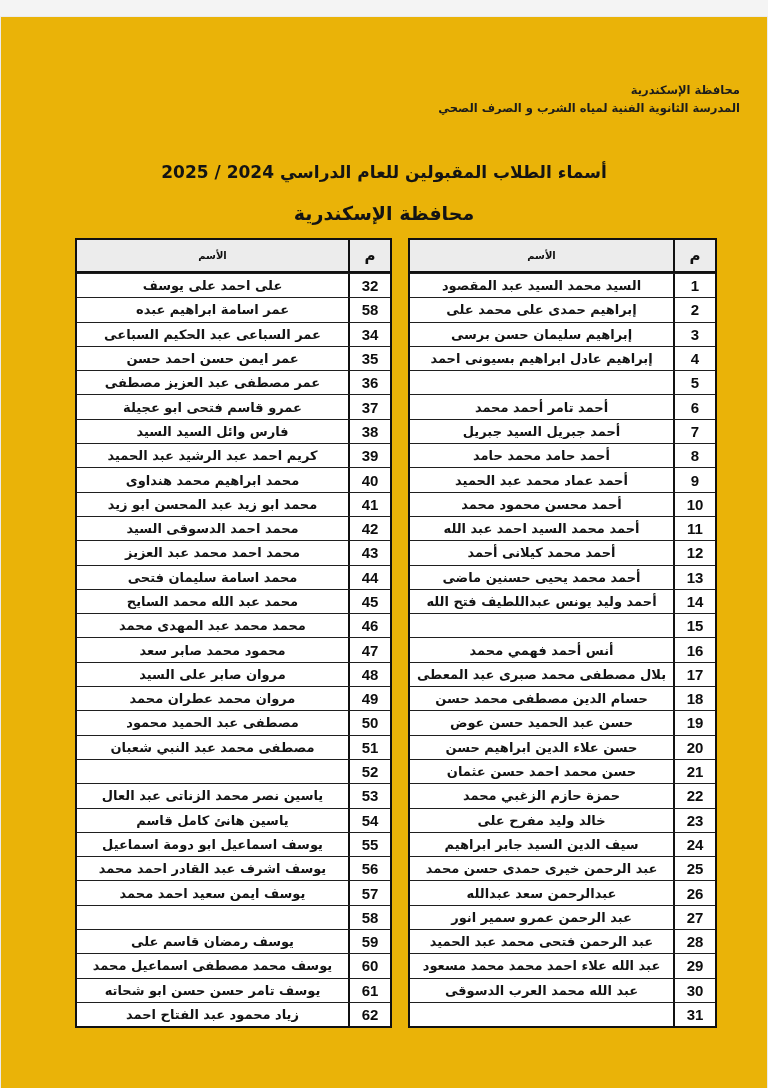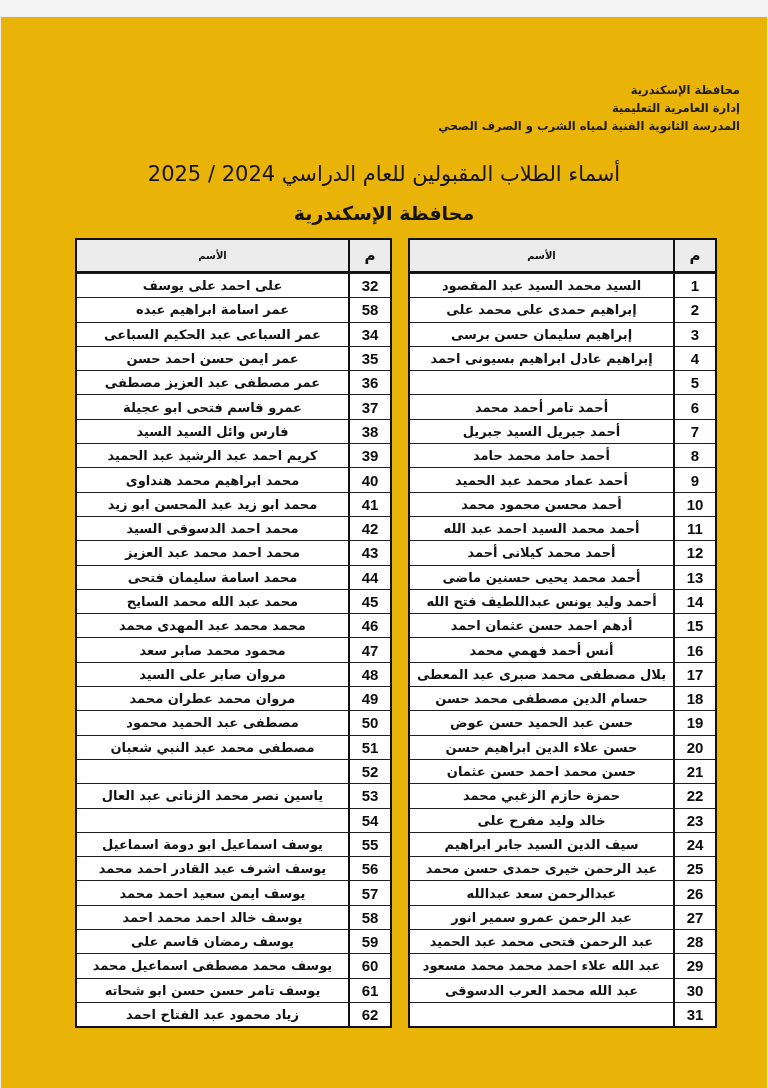--- a/index.html
+++ b/index.html
@@ -15,21 +15,21 @@
   }
   .letterhead{
     position:absolute;top:66px;right:28px;
     text-align:right;
     font-size:11.5px;font-weight:700;line-height:1.55;
     color:#1c1c1c;
   }
   .doc-title{
     position:absolute;top:146px;left:0;width:100%;
     text-align:center;
-    font-size:21px;font-weight:400;color:#141414;
+    font-size:17px;font-weight:700;color:#141414;
   }
   .doc-subtitle{
     position:absolute;top:186px;left:0;width:100%;
     text-align:center;
     font-size:19px;font-weight:700;color:#141414;
   }
   .tbl{
     position:absolute;top:222px;height:790px;
     display:flex;flex-direction:column;
     border:2.5px solid #111;
@@ -67,21 +67,20 @@
   .cell.hcell{font-size:10px;font-weight:700;color:#111;}
   .cell.hcell.num{font-size:15px;}
 </style>
 </head>
 <body>
 
 <div class="page">
 
   <div class="letterhead">
     <div>محافظة الإسكندرية</div>
-    <div>إدارة العامرية التعليمية</div>
     <div>المدرسة الثانوية الفنية لمياه الشرب و الصرف الصحي</div>
   </div>
 
   <div class="doc-title">أسماء الطلاب المقبولين للعام الدراسي 2024 / 2025</div>
   <div class="doc-subtitle">محافظة الإسكندرية</div>
 
   <div class="tbl tbl-right">
       <div class="trow thead">
         <div class="cell num hcell">م</div>
         <div class="cell name hcell">الأسم</div>
@@ -136,21 +135,20 @@
       <div class="trow">
         <div class="cell num">13</div>
         <div class="cell name">أحمد محمد يحيى حسنين ماضى</div>
       </div>
       <div class="trow">
         <div class="cell num">14</div>
         <div class="cell name">أحمد وليد يونس عبداللطيف فتح الله</div>
       </div>
       <div class="trow">
         <div class="cell num">15</div>
-        <div class="cell name">أدهم احمد حسن عثمان احمد</div>
       </div>
       <div class="trow">
         <div class="cell num">16</div>
         <div class="cell name">أنس أحمد فهمي محمد</div>
       </div>
       <div class="trow">
         <div class="cell num">17</div>
         <div class="cell name">بلال مصطفى محمد صبرى عبد المعطى</div>
       </div>
       <div class="trow">
@@ -296,36 +294,36 @@
       </div>
       <div class="trow">
         <div class="cell num">52</div>
       </div>
       <div class="trow">
         <div class="cell num">53</div>
         <div class="cell name">ياسين نصر محمد الزناتى عبد العال</div>
       </div>
       <div class="trow">
         <div class="cell num">54</div>
+        <div class="cell name">ياسين هانئ كامل قاسم</div>
       </div>
       <div class="trow">
         <div class="cell num">55</div>
         <div class="cell name">يوسف اسماعيل ابو دومة اسماعيل</div>
       </div>
       <div class="trow">
         <div class="cell num">56</div>
         <div class="cell name">يوسف اشرف عبد القادر احمد محمد</div>
       </div>
       <div class="trow">
         <div class="cell num">57</div>
         <div class="cell name">يوسف ايمن سعيد احمد محمد</div>
       </div>
       <div class="trow">
         <div class="cell num">58</div>
-        <div class="cell name">يوسف خالد احمد محمد احمد</div>
       </div>
       <div class="trow">
         <div class="cell num">59</div>
         <div class="cell name">يوسف رمضان قاسم على</div>
       </div>
       <div class="trow">
         <div class="cell num">60</div>
         <div class="cell name">يوسف محمد مصطفى اسماعيل محمد</div>
       </div>
       <div class="trow">

